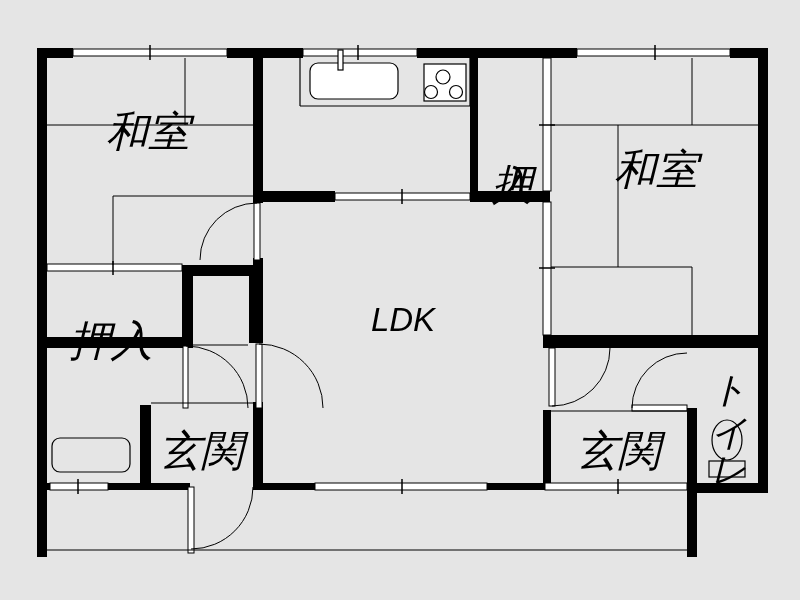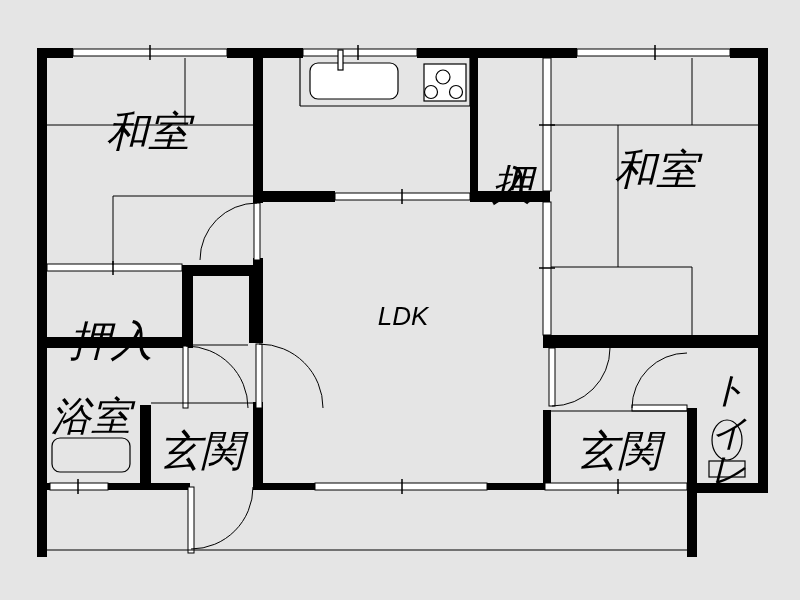--- a/index.html
+++ b/index.html
@@ -135,27 +135,26 @@
   <div class="label" style="left:48px;top:110px;width:200px;font-size:42px;">
     <div>和室</div>
   </div>
 
   <div class="label vert" style="left:487px;top:84px;width:46px;height:96px;font-size:40px;">押入</div>
 
   <div class="label" style="left:576px;top:148px;width:160px;font-size:42px;">
     <div>和室</div>
   </div>
 
-  <div class="label" style="left:323px;top:303px;width:160px;font-size:26px;">
+  <div class="label" style="left:323px;top:303px;width:160px;font-size:33px;">
     <div>LDK</div>
   </div>
 
   <div class="label" style="left:40px;top:284px;width:142px;font-size:42px;margin-top:35px;">押入</div>
 
-  <div class="label" style="left:38px;top:396px;width:106px;font-size:40px;">浴室</div>
 
   <div class="label" style="left:141px;top:429px;width:120px;font-size:42px;">玄関</div>
 
   <div class="label" style="left:558px;top:429px;width:120px;font-size:42px;">玄関</div>
 
   <div class="label vert" style="left:706px;top:347px;width:42px;height:128px;font-size:36px;">トイレ</div>
 
 </div>
 
 </body></html>

